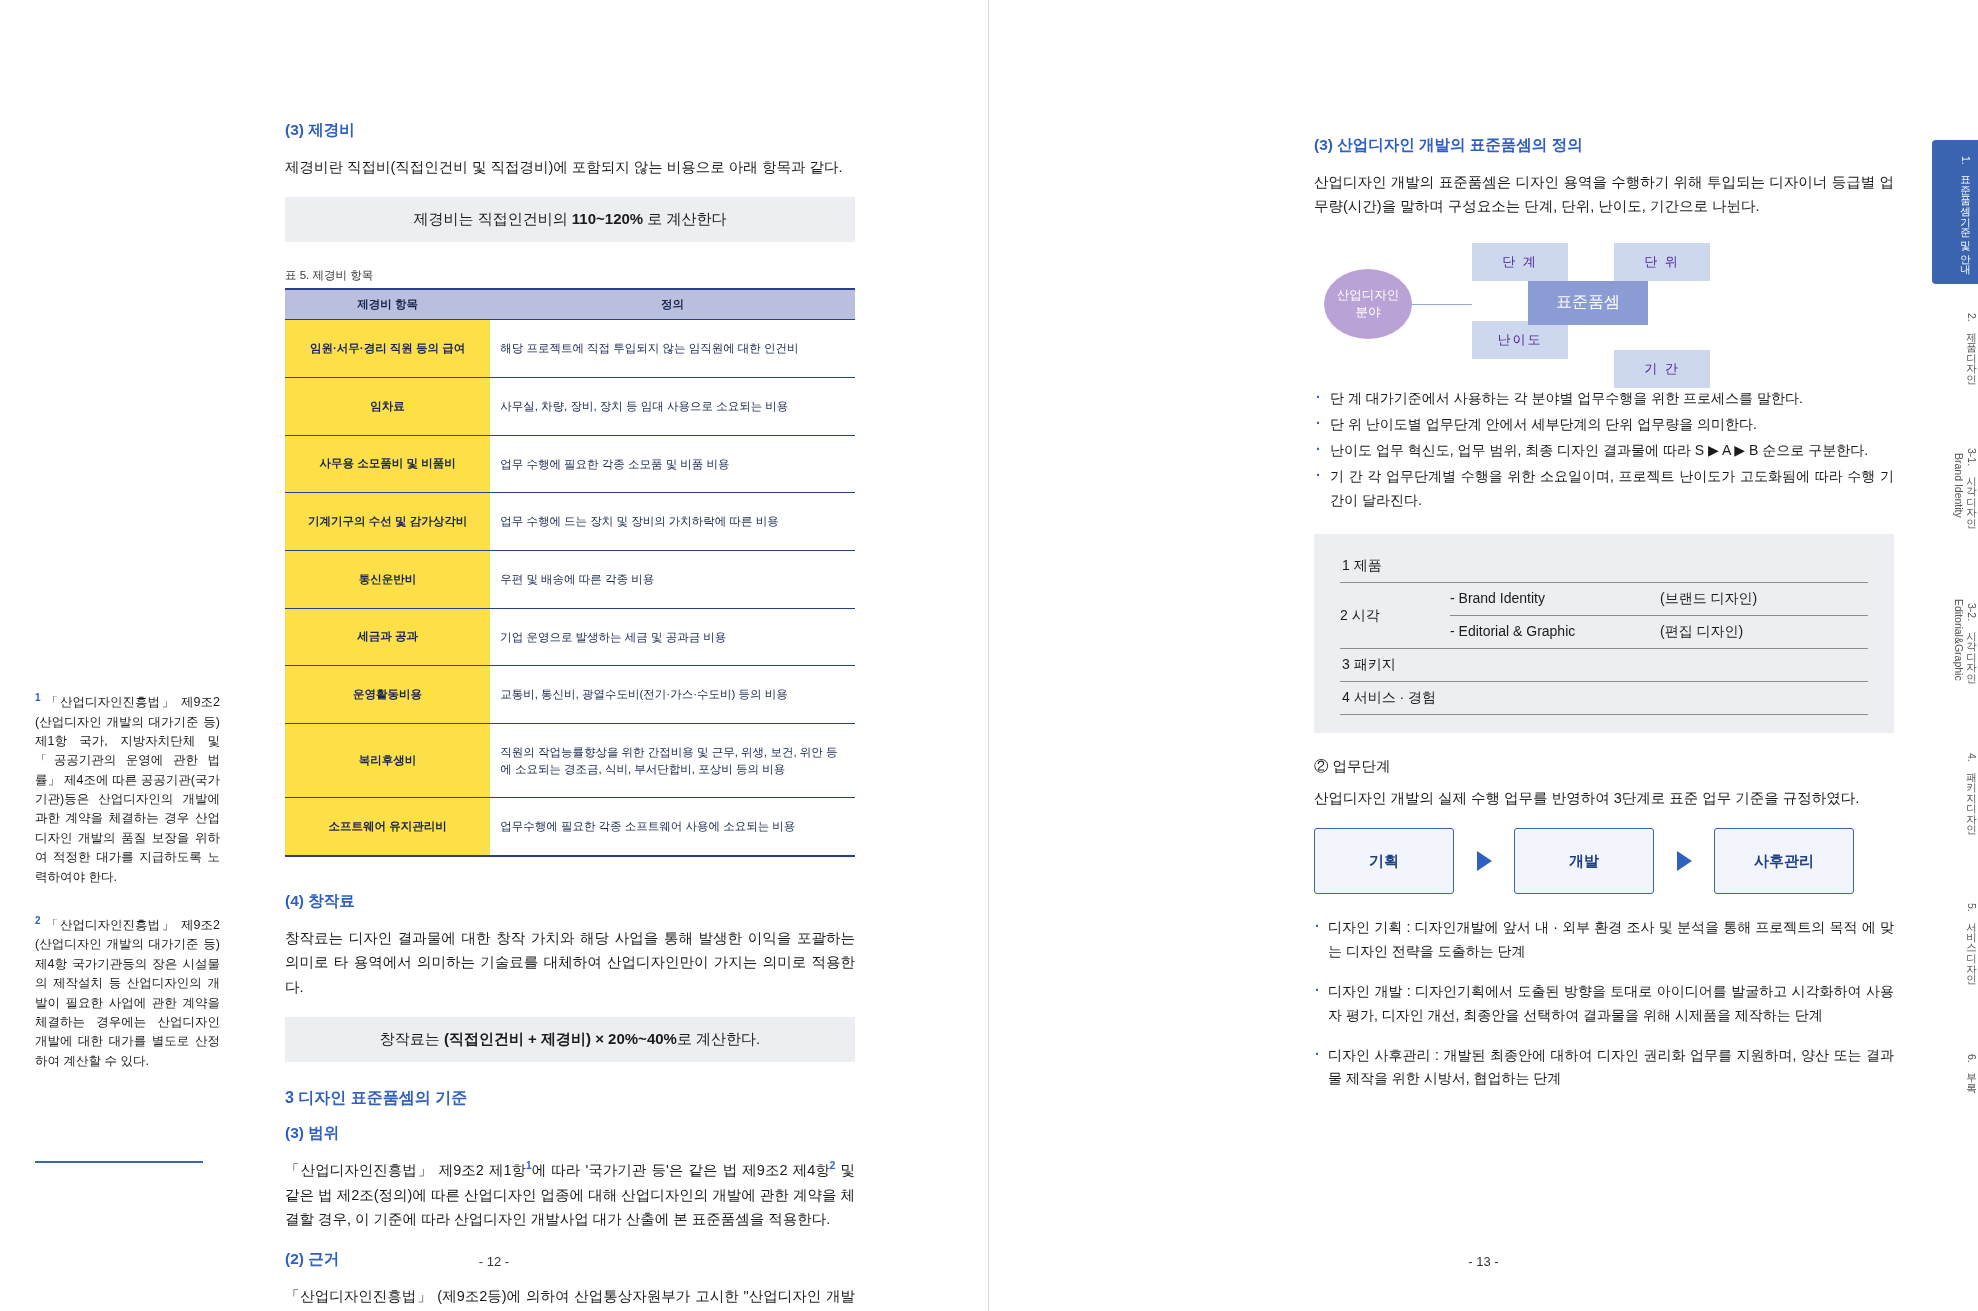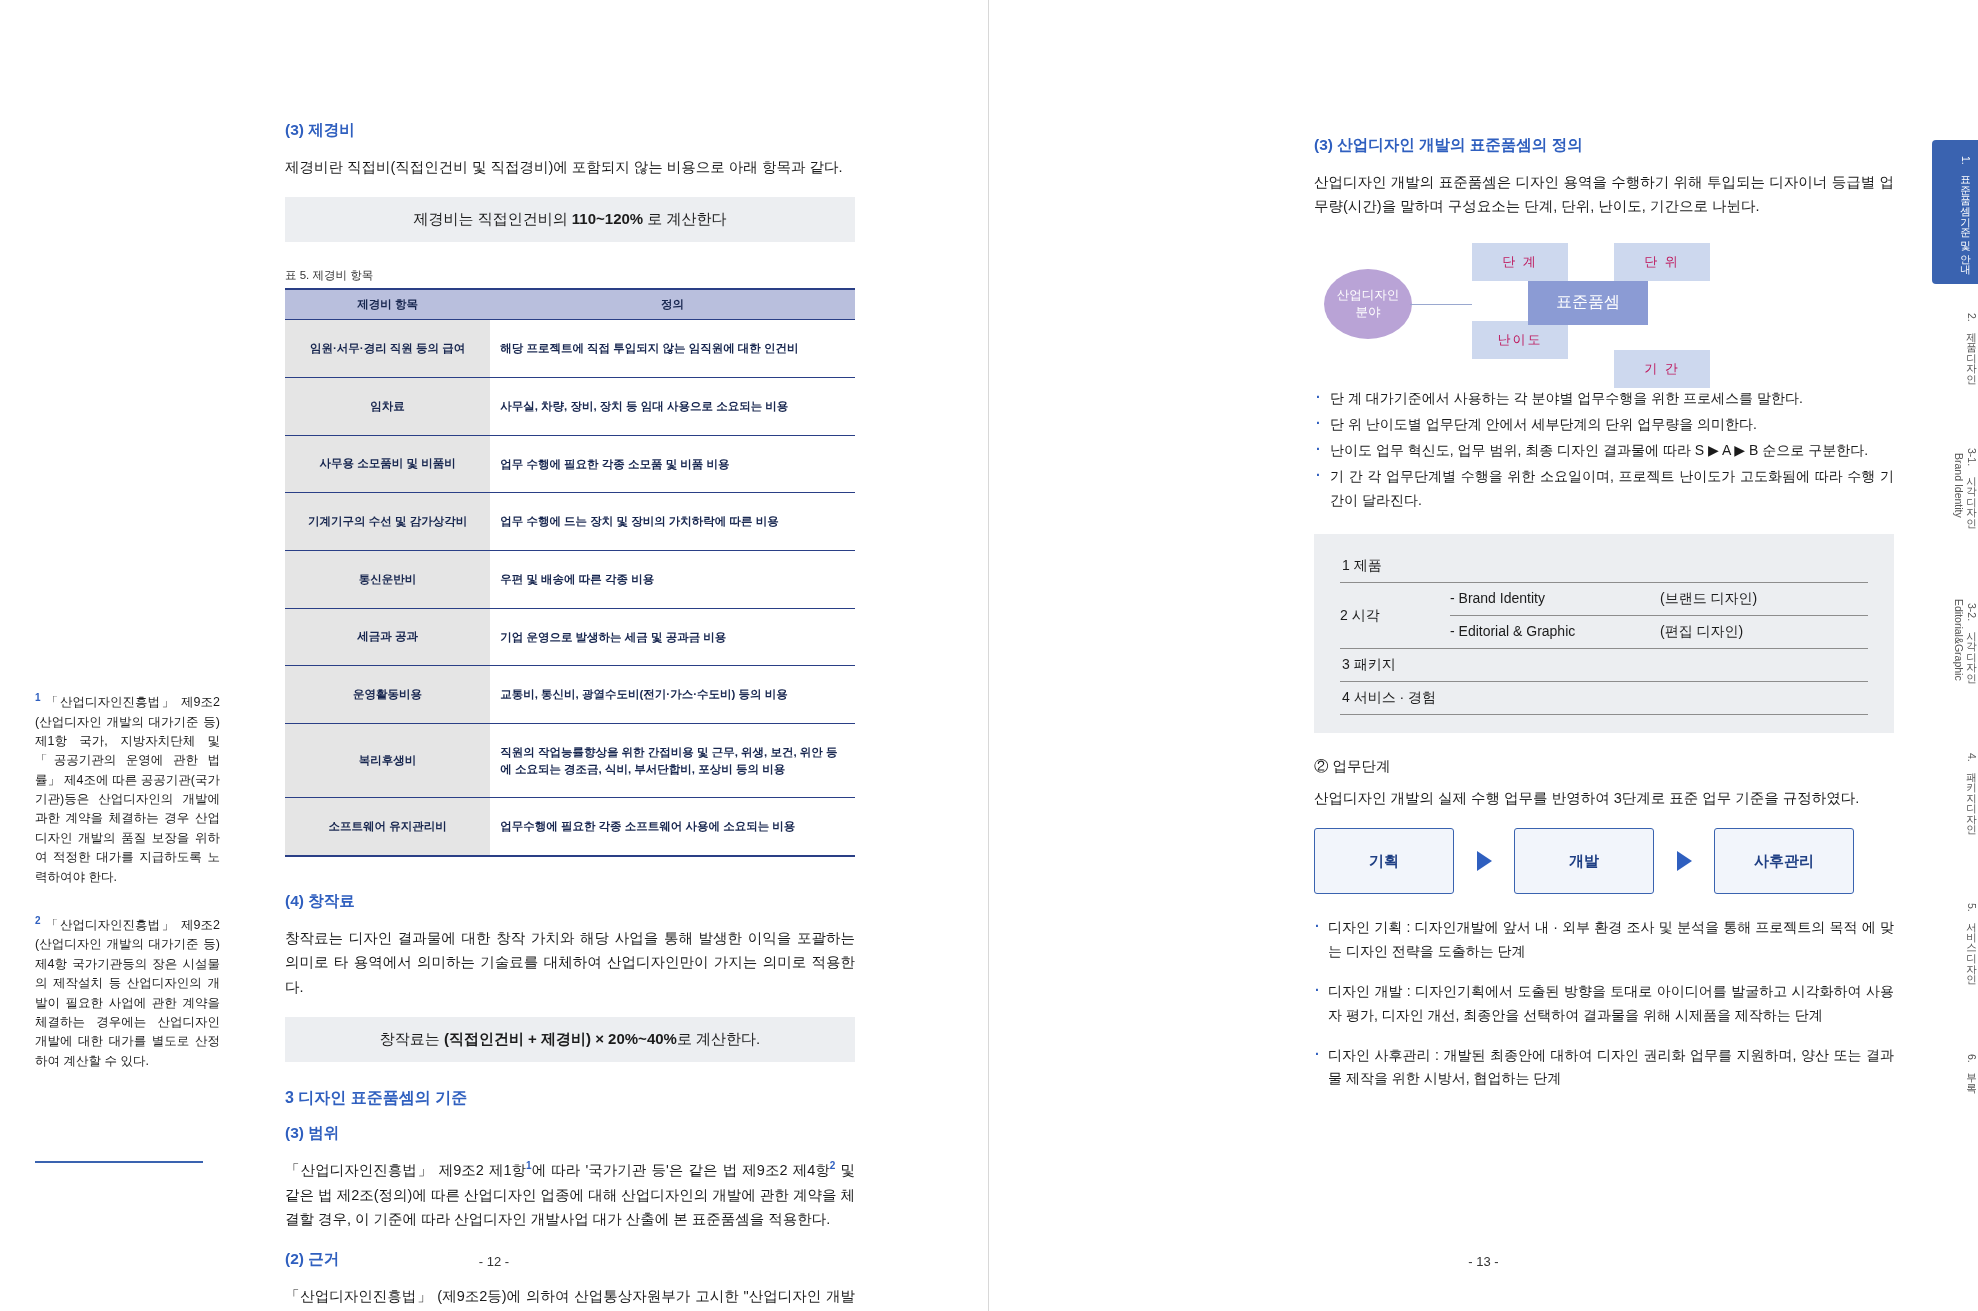--- a/index.html
+++ b/index.html
@@ -110,35 +110,34 @@
   table.t5 th {
     background: #b9bfdd;
     color: #17264f;
     font-weight: bold;
     padding: 7px 4px;
     border-top: 2px solid #2a3f86;
     border-bottom: 1px solid #2a3f86;
     text-align: center;
   }
   table.t5 td.k {
-    background: #e5e5e5;
+    background: #fde047;
     color: #17264f;
     font-weight: bold;
     text-align: center;
     padding: 12px 6px;
     border-bottom: 1px solid #2a3f86;
     width: 36%;
     line-height: 1.35;
   }
   table.t5 td.v {
     color: #17264f;
     padding: 20px 10px;
     border-bottom: 1px solid #2a3f86;
     line-height: 1.45;
-    font-weight: bold;
   }
   table.t5 tr:last-child td {
     border-bottom: 2px solid #2a3f86;
   }
   .small-gap { height: 34px; }
   .page-number {
     position: absolute;
     bottom: 42px;
     width: 100%;
     text-align: center;
@@ -161,21 +160,21 @@
     font-size: 12.5px;
     display: flex;
     align-items: center;
     justify-content: center;
     text-align: center;
     line-height: 1.35;
   }
   .dbox {
     position: absolute;
     background: #cdd8ee;
-    color: #be185d;
+    color: #4c1d95;
     font-size: 13px;
     display: flex;
     align-items: center;
     justify-content: center;
     letter-spacing: 2px;
   }
   .dbox.center {
     background: #8b9bd4;
     color: #ffffff;
     letter-spacing: 0;

